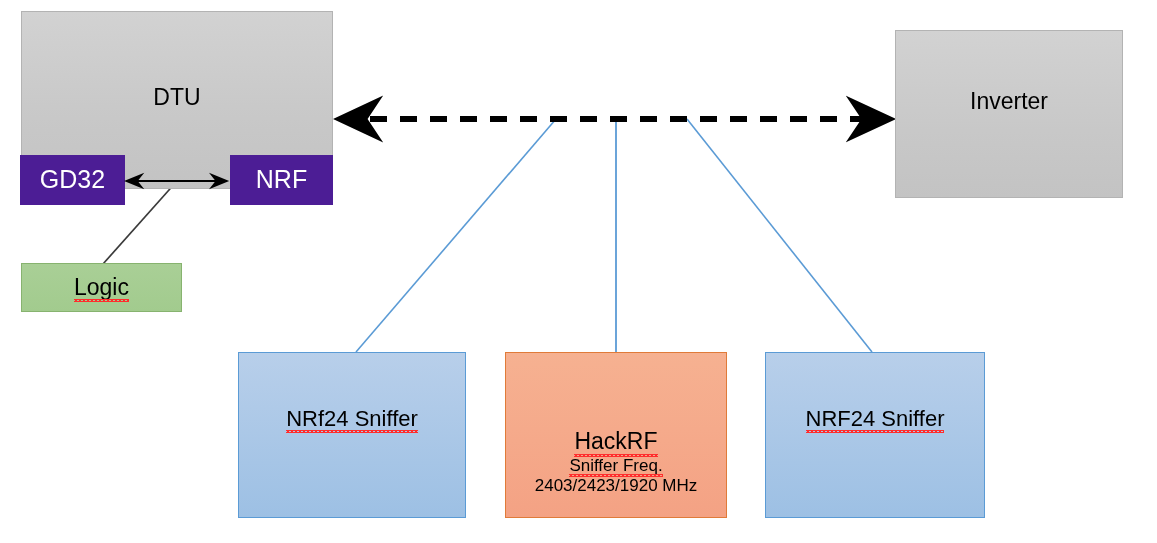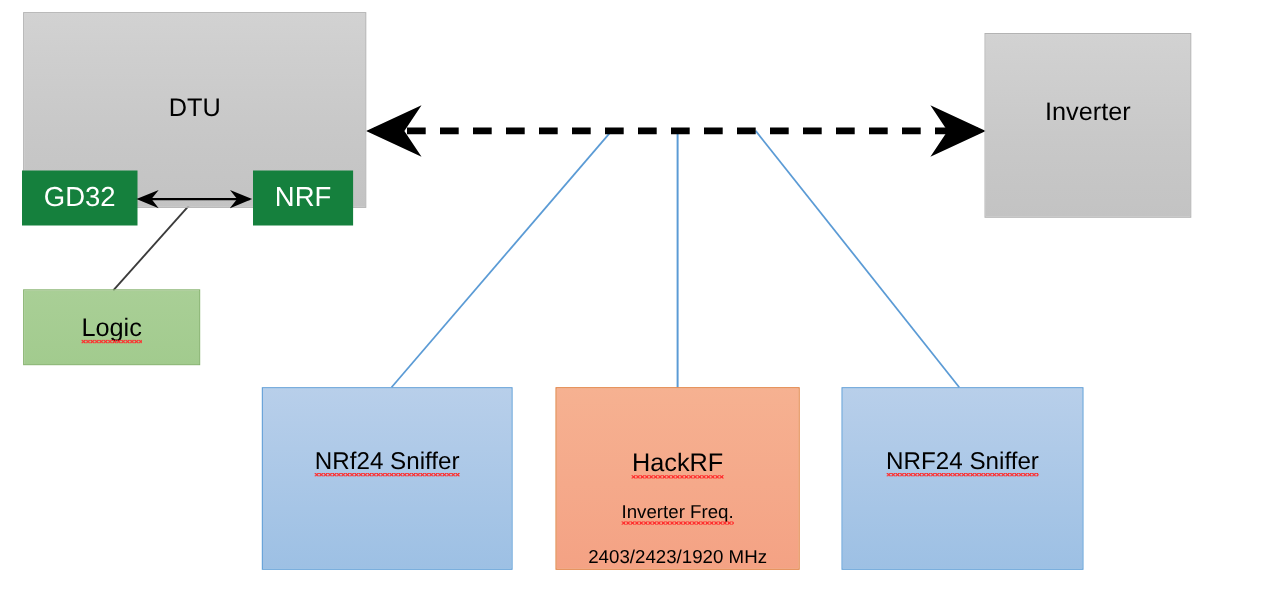--- a/index.html
+++ b/index.html
@@ -29,21 +29,21 @@
     color: #000000;
   }
   
   .box-grey {
     background: linear-gradient(to bottom, #d2d2d2 0%, #c8c8c8 60%, #c3c3c3 100%);
     border: 1px solid #b3b3b3;
     font-size: 23px;
   }
   
   .box-black {
-    background: #15803d;
+    background: #4c1d95;
     color: #ffffff;
     border: none;
     font-size: 25px;
     font-weight: 400;
   }
   
   .box-green {
     background: linear-gradient(to bottom, #a9cf96 0%, #a2cb8e 100%);
     border: 1px solid #87b36f;
     font-size: 23px;
@@ -123,43 +123,43 @@
   </svg>
 
   <div class="box box-grey" style="left:21px; top:11px; width:312px; height:178px; justify-content:flex-start; padding-top:72px;">
     <span class="line1">DTU</span>
   </div>
 
   <div class="box box-black" style="left:20px; top:155px; width:105px; height:50px;">
     <span>GD32</span>
   </div>
 
-  <div class="box box-black" style="left:230px; top:155px; width:91px; height:50px;">
+  <div class="box box-black" style="left:230px; top:155px; width:103px; height:50px;">
     <span>NRF</span>
   </div>
 
   <svg class="overlay" viewBox="0 0 1157 543" xmlns="http://www.w3.org/2000/svg">
     <line x1="128" y1="181" x2="227" y2="181" stroke="#000000" stroke-width="2.2" marker-start="url(#arrowStartSm)" marker-end="url(#arrowEndSm)"></line>
   </svg>
 
-  <div class="box box-green" style="left:21px; top:263px; width:161px; height:69px;">
+  <div class="box box-green" style="left:21px; top:263px; width:161px; height:49px;">
     <span class="sq">Logic</span>
   </div>
 
-  <div class="box box-grey" style="left:895px; top:30px; width:188px; height:168px; justify-content:flex-start; padding-top:57px;">
+  <div class="box box-grey" style="left:895px; top:30px; width:228px; height:168px; justify-content:flex-start; padding-top:57px;">
     <span class="line1">Inverter</span>
   </div>
 
   <div class="box box-blue" style="left:238px; top:352px; width:228px; height:166px; justify-content:flex-start; padding-top:53px;">
     <span class="line1"><span class="sq">NRf24 Sniffer</span></span>
   </div>
 
-  <div class="box box-orange" style="left:505px; top:352px; width:222px; height:166px; justify-content:space-between; padding-top:54px;">
+  <div class="box box-orange" style="left:505px; top:352px; width:222px; height:166px; justify-content:center; padding-top:54px;">
     <span class="hackrf-title"><span class="sq">HackRF</span></span>
-    <span class="hackrf-sub"><span class="sq">Inverter Freq.</span></span>
+    <span class="hackrf-sub"><span class="sq">Sniffer Freq.</span></span>
     <span class="hackrf-sub">2403/2423/1920 MHz</span>
   </div>
 
   <div class="box box-blue" style="left:765px; top:352px; width:220px; height:166px; justify-content:flex-start; padding-top:53px;">
     <span class="line1"><span class="sq">NRF24 Sniffer</span></span>
   </div>
 
 </div>
 
 </body></html>

